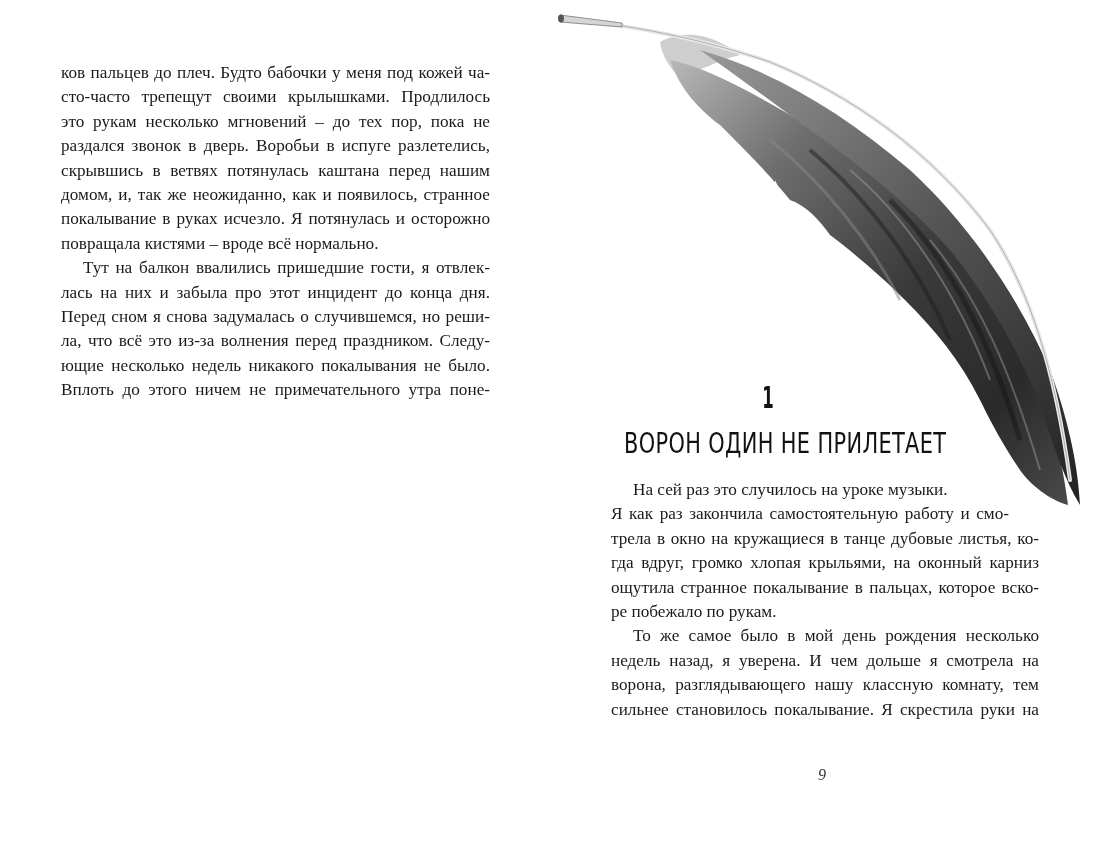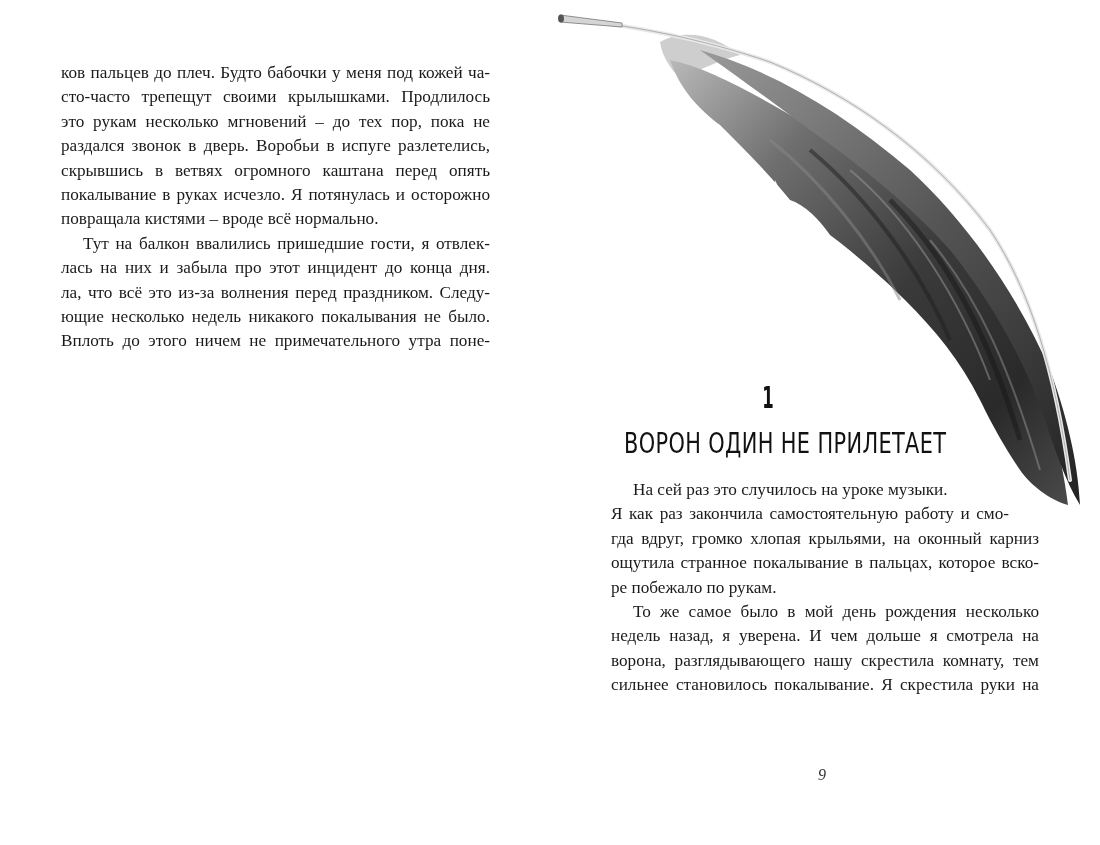--- a/index.html
+++ b/index.html
@@ -43,25 +43,27 @@
 <body>
 
 <div class="spread">
 
   <div class="page page-left">
     <div class="text-block left-text">
       <span class="line">ков пальцев до плеч. Будто бабочки у меня под кожей ча-</span>
       <span class="line">сто-часто трепещут своими крылышками. Продлилось</span>
       <span class="line">это рукам несколько мгновений – до тех пор, пока не</span>
       <span class="line">раздался звонок в дверь. Воробьи в испуге разлетелись,</span>
-      <span class="line">скрывшись в ветвях огромного каштана перед опять</span>
+      <span class="line">скрывшись в ветвях потянулась каштана перед нашим</span>
+      <span class="line">домом, и, так же неожиданно, как и появилось, странное</span>
       <span class="line">покалывание в руках исчезло. Я потянулась и осторожно</span>
       <span class="line last">повращала кистями – вроде всё нормально.</span>
       <span class="line indent">Тут на балкон ввалились пришедшие гости, я отвлек-</span>
       <span class="line">лась на них и забыла про этот инцидент до конца дня.</span>
+      <span class="line">Перед сном я снова задумалась о случившемся, но реши-</span>
       <span class="line">ла, что всё это из-за волнения перед праздником. Следу-</span>
       <span class="line">ющие несколько недель никакого покалывания не было.</span>
       <span class="line">Вплоть до этого ничем не примечательного утра поне-</span>
     </div>
   </div>
 
   <div class="page page-right">
 
     <svg class="feather" viewBox="0 0 550 520" xmlns="http://www.w3.org/2000/svg">
       <defs>
@@ -103,24 +105,25 @@
       <path d="M10 15 L72 23 L72 27 L10 22 Z" fill="#d5d5d5" stroke="#777" stroke-width="0.8"></path>
       <ellipse cx="11" cy="18.5" rx="3" ry="4" fill="#555"></ellipse>
     </svg>
 
     <div class="chapter-num">1</div>
     <div class="chapter-title">ВОРОН ОДИН НЕ ПРИЛЕТАЕТ</div>
 
     <div class="text-block right-text">
       <span class="line indent last">На сей раз это случилось на уроке музыки.</span>
       <span class="line" style="width:398px">Я как раз закончила самостоятельную работу и смо-</span>
+      <span class="line">трела в окно на кружащиеся в танце дубовые листья, ко-</span>
       <span class="line">гда вдруг, громко хлопая крыльями, на оконный карниз</span>
       <span class="line">ощутила странное покалывание в пальцах, которое вско-</span>
       <span class="line last">ре побежало по рукам.</span>
       <span class="line indent">То же самое было в мой день рождения несколько</span>
       <span class="line">недель назад, я уверена. И чем дольше я смотрела на</span>
-      <span class="line">ворона, разглядывающего нашу скрестила комнату, тем</span>
+      <span class="line">ворона, разглядывающего нашу классную комнату, тем</span>
       <span class="line">сильнее становилось покалывание. Я скрестила руки на</span>
     </div>
 
     <div class="page-number">9</div>
   </div>
 </div>
 
 </body></html>

